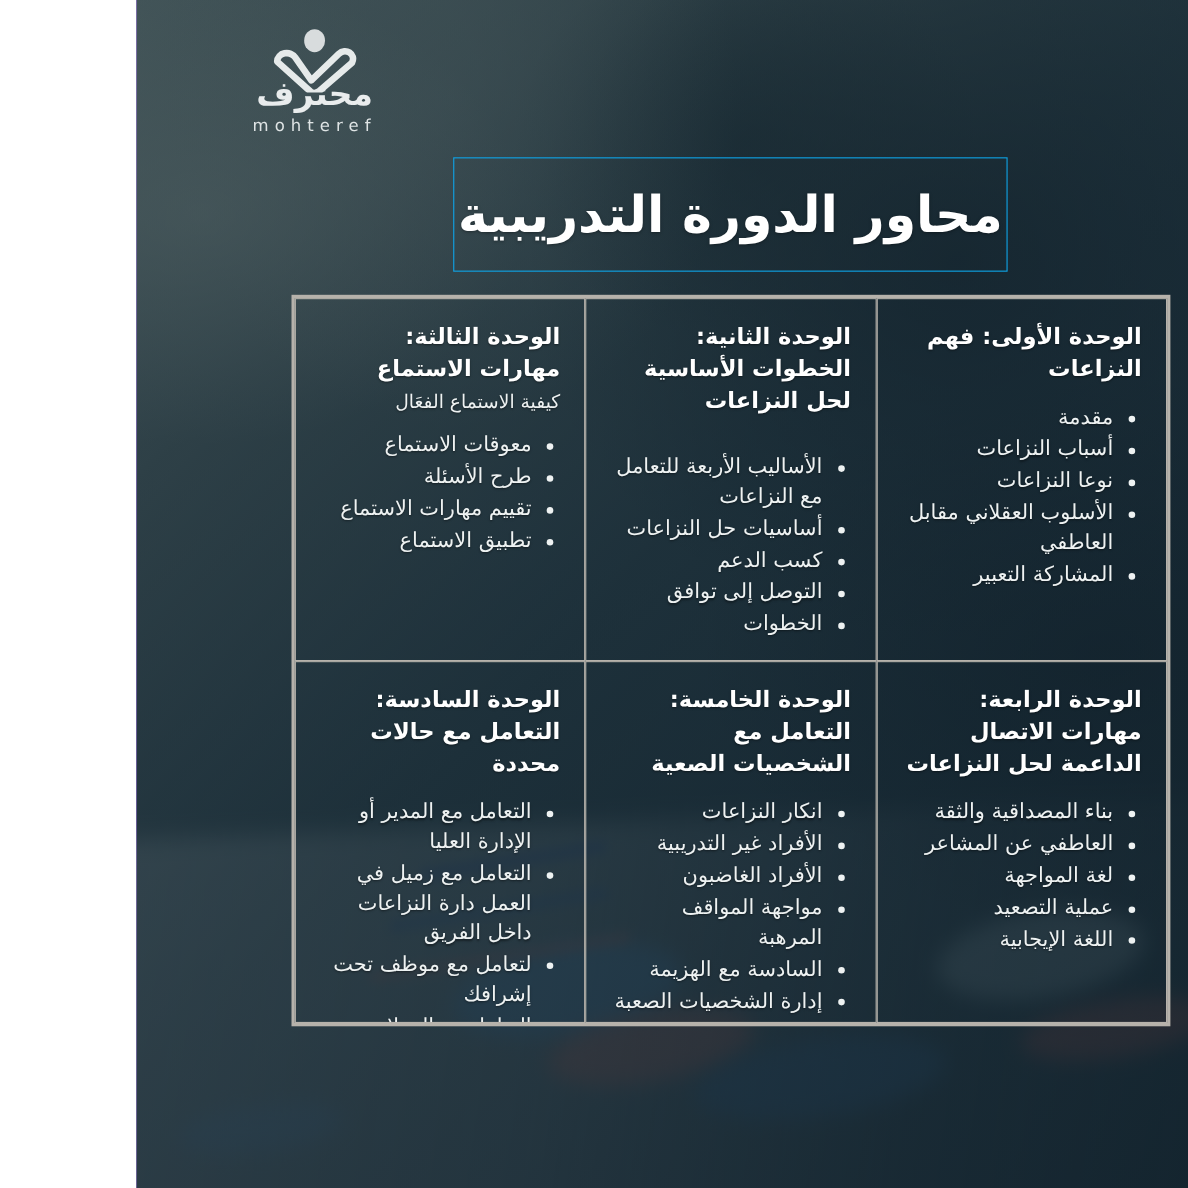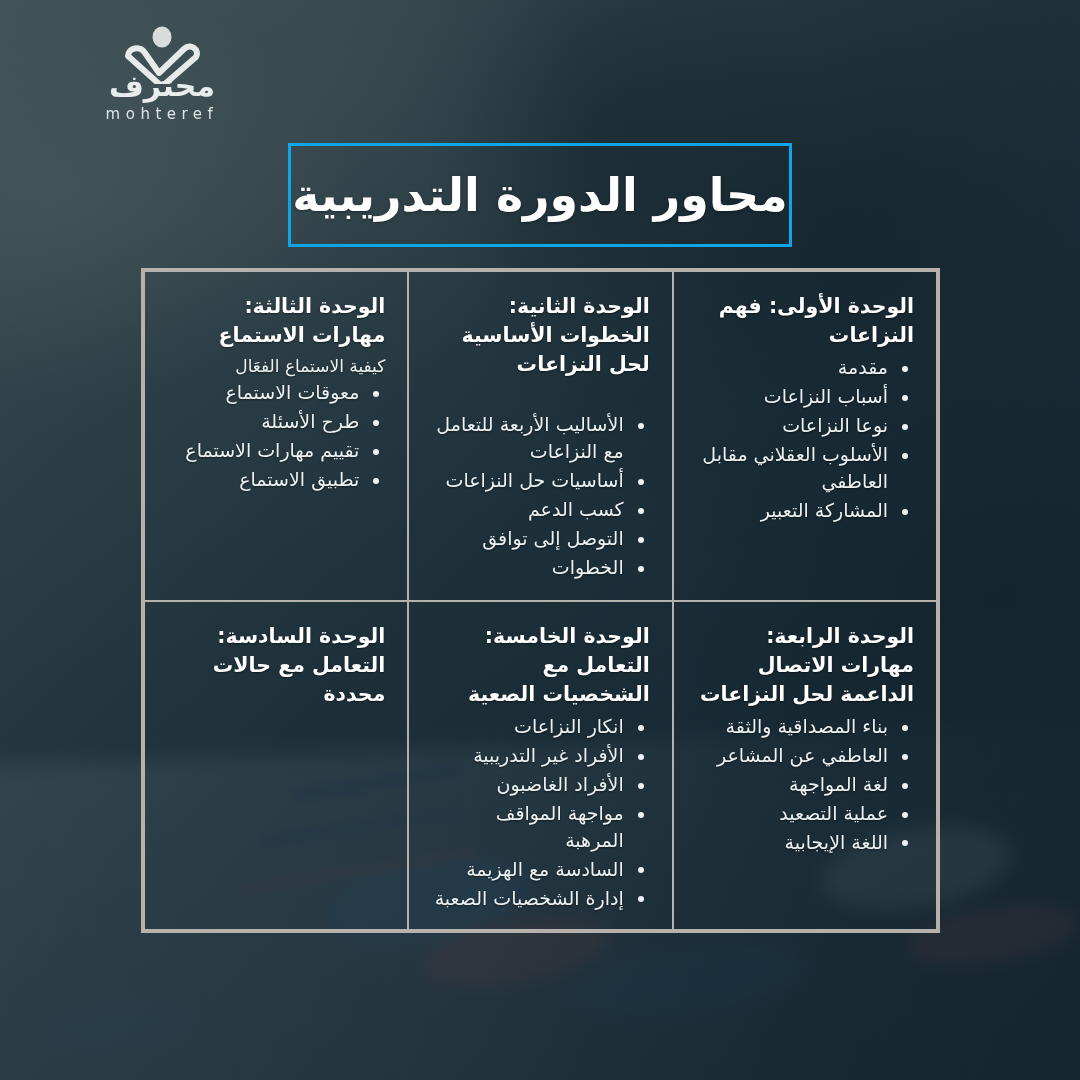--- a/index.html
+++ b/index.html
@@ -5,21 +5,21 @@
   * { margin:0; padding:0; box-sizing:border-box; }
 
   html, body {
     width:1080px; height:1080px;
     overflow:hidden;
     font-family:"DejaVu Sans","Liberation Sans",sans-serif;
   }
 
   #poster {
     position:relative;
-    width:1080px; height:1080px;
+    width:956px; height:1080px;
     background:#6d28d9;
     overflow:hidden;
   }
 
   
   .bg-layer { position:absolute; inset:0; }
 
   .bg-photo {
     background:
       radial-gradient(ellipse 420px 300px at 6% 18%,  rgba(138,152,150,.55), transparent 70%),
@@ -70,21 +70,21 @@
   .logo-lat {
     display:block; margin-top:2px;
     font-size:15px; color:#dfe4e5;
     letter-spacing:5.5px; font-weight:400;
   }
 
   
   .title-box {
     position:absolute; left:288px; top:143px;
     width:504px; height:104px;
-    border:3px solid #0ea5e9;
+    border:1px solid #0ea5e9;
     display:flex; align-items:center; justify-content:center;
   }
   .title-text {
     font-size:46px; font-weight:700; color:#ffffff;
     letter-spacing:0; white-space:nowrap;
     text-shadow:0 1px 3px rgba(0,0,0,.35);
   }
 
   
   .grid {
@@ -107,21 +107,21 @@
     margin-bottom:4px;
     text-shadow:0 1px 2px rgba(0,0,0,.45);
   }
   .cell-lead {
     font-size:17px; color:#eef2f2; line-height:1.45;
     text-align:right; margin-bottom:0;
     text-shadow:0 1px 2px rgba(0,0,0,.45);
   }
   .cell-list {
     list-style:none; text-align:right;
-    margin-top:0;
+    margin-top:12px;
   }
   .cell-list li {
     position:relative;
     font-size:19px; color:#eef2f2; line-height:1.42;
     padding-right:26px; margin-bottom:2px;
     text-shadow:0 1px 2px rgba(0,0,0,.45);
   }
   .cell-list li::before {
     content:"";
     position:absolute; right:6px; top:.62em;
@@ -217,16 +217,23 @@
         <li>الأفراد غير التدريبية</li>
         <li>الأفراد الغاضبون</li>
         <li>مواجهة المواقف المرهبة</li>
         <li>السادسة مع الهزيمة</li>
         <li>إدارة الشخصيات الصعبة</li>
       </ul>
     </div>
 
     <div class="cell">
       <div class="cell-title">الوحدة السادسة: التعامل مع حالات محددة</div>
+      <ul class="cell-list">
+        <li>التعامل مع المدير أو الإدارة العليا</li>
+        <li>التعامل مع زميل في العمل دارة النزاعات داخل الفريق</li>
+        <li>لتعامل مع موظف تحت إشرافك</li>
+        <li>التعامل مع العملاء</li>
+
+      </ul>
     </div>
 
   </div>
 </div>
 
 </body></html>

